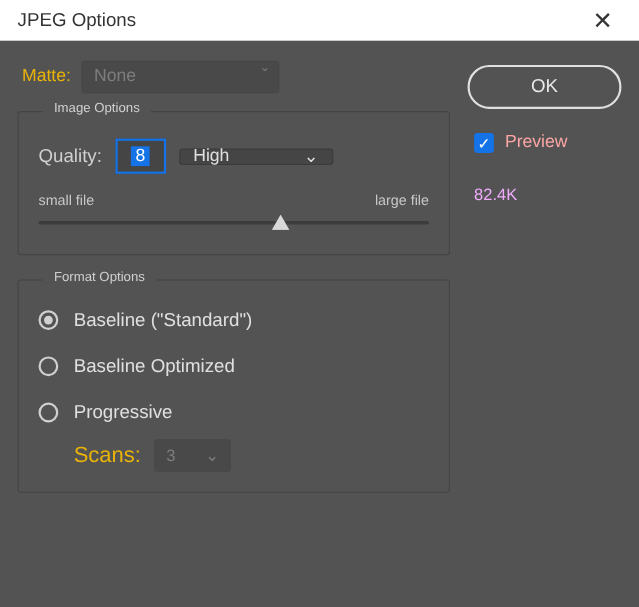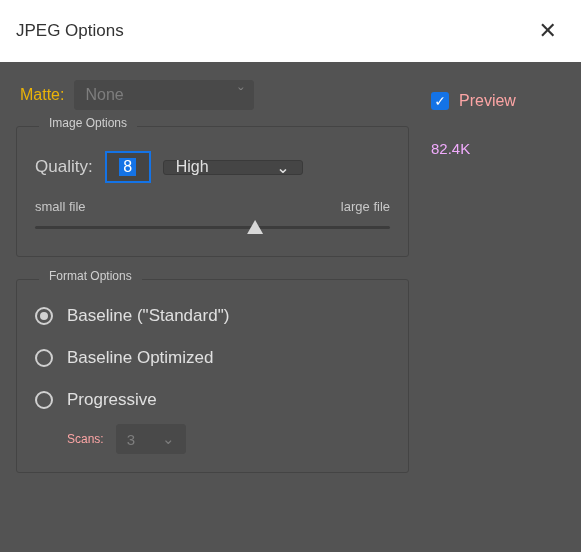--- a/index.html
+++ b/index.html
@@ -1,18 +1,18 @@
 <!DOCTYPE html>
 <html><head>
 <meta charset="utf-8">
 <style>
 * { box-sizing: border-box; font-family: 'Segoe UI', Tahoma, sans-serif; }
 body { margin: 0; padding: 0; background: #fff; }
 .window { width: 581px; height: 552px; background: #fff; display: flex; flex-direction: column; }
-.titlebar { height: 62px; display: flex; align-items: center; padding: 0 16px; background: #fff; }
+.titlebar { height: 37px; display: flex; align-items: center; padding: 0 16px; background: #fff; }
 .titlebar-title { font-size: 17px; color: #333; flex: 1; }
 .close-btn { font-size: 22px; color: #333; cursor: pointer; padding: 4px 8px; }
 .content { flex: 1; background: #535353; display: flex; padding: 18px 16px 18px 16px; gap: 16px; }
 .left-col { flex: 1; display: flex; flex-direction: column; }
 .right-col { width: 140px; display: flex; flex-direction: column; align-items: stretch; gap: 14px; padding-top: 4px; }
 
 .matte-row { display: flex; align-items: center; gap: 10px; margin-bottom: 16px; padding-left: 4px; }
 .matte-label { color: #eab308; font-size: 16px; }
 .matte-select { flex: 0 0 180px; height: 30px; background: #494949; border: 1px solid #494949; border-radius: 3px; display: flex; align-items: center; padding: 0 10px; justify-content: space-between; }
 .matte-select span { color: #7e7e7e; font-size: 16px; }
@@ -33,21 +33,21 @@
 .slider-track { position: absolute; top: 8px; left: 0; right: 0; height: 3px; background: #3c3c3c; border-radius: 2px; }
 .slider-thumb { position: absolute; top: 2px; left: 62%; width: 16px; height: 14px; background: #d8d8d8; transform: translateX(-50%); clip-path: polygon(50% 0, 100% 100%, 0 100%); }
 
 .radio-group { display: flex; flex-direction: column; gap: 22px; margin-top: 12px; margin-bottom: 14px; }
 .radio-item { display: flex; align-items: center; gap: 14px; cursor: pointer; }
 .radio-outer { width: 18px; height: 18px; border: 2px solid #d0d0d0; border-radius: 50%; display: flex; align-items: center; justify-content: center; flex-shrink: 0; }
 .radio-inner { width: 8px; height: 8px; background: #d0d0d0; border-radius: 50%; }
 .radio-label { color: #e0e0e0; font-size: 17px; }
 
 .scans-row { display: flex; align-items: center; gap: 12px; margin-top: 4px; padding-left: 32px; }
-.scans-label { color: #fca5a5; font-size: 12px; }
+.scans-label { color: #eab308; font-size: 20px; }
 .scans-select { width: 70px; height: 30px; background: #494949; border: 1px solid #494949; border-radius: 3px; display: flex; align-items: center; padding: 0 10px; justify-content: space-between; }
 .scans-select span { color: #7e7e7e; font-size: 15px; }
 
 .btn { height: 40px; border: 2px solid #e0e0e0; border-radius: 20px; background: transparent; color: #e8e8e8; font-size: 17px; display: flex; align-items: center; justify-content: center; cursor: pointer; }
 .preview-row { display: flex; align-items: center; gap: 10px; margin-top: 8px; padding-left: 6px; }
 .checkbox { width: 18px; height: 18px; background: #1473e6; border-radius: 3px; display: flex; align-items: center; justify-content: center; color: #fff; font-size: 14px; }
 .preview-label { color: #fca5a5; font-size: 16px; }
 .filesize { color: #f0abfc; font-size: 15px; margin-top: 16px; padding-left: 6px; }
 </style>
 </head>
@@ -113,20 +113,21 @@
           <span class="scans-label">Scans:</span>
           <div class="scans-select">
             <span>3</span>
             <span class="chev">⌄</span>
           </div>
         </div>
       </div>
 
     </div>
     <div class="right-col">
+      <div class="btn">OK</div>
       <div class="preview-row">
         <div class="checkbox">✓</div>
         <span class="preview-label">Preview</span>
       </div>
       <div class="filesize">82.4K</div>
     </div>
   </div>
 </div>
 
 </body></html>

